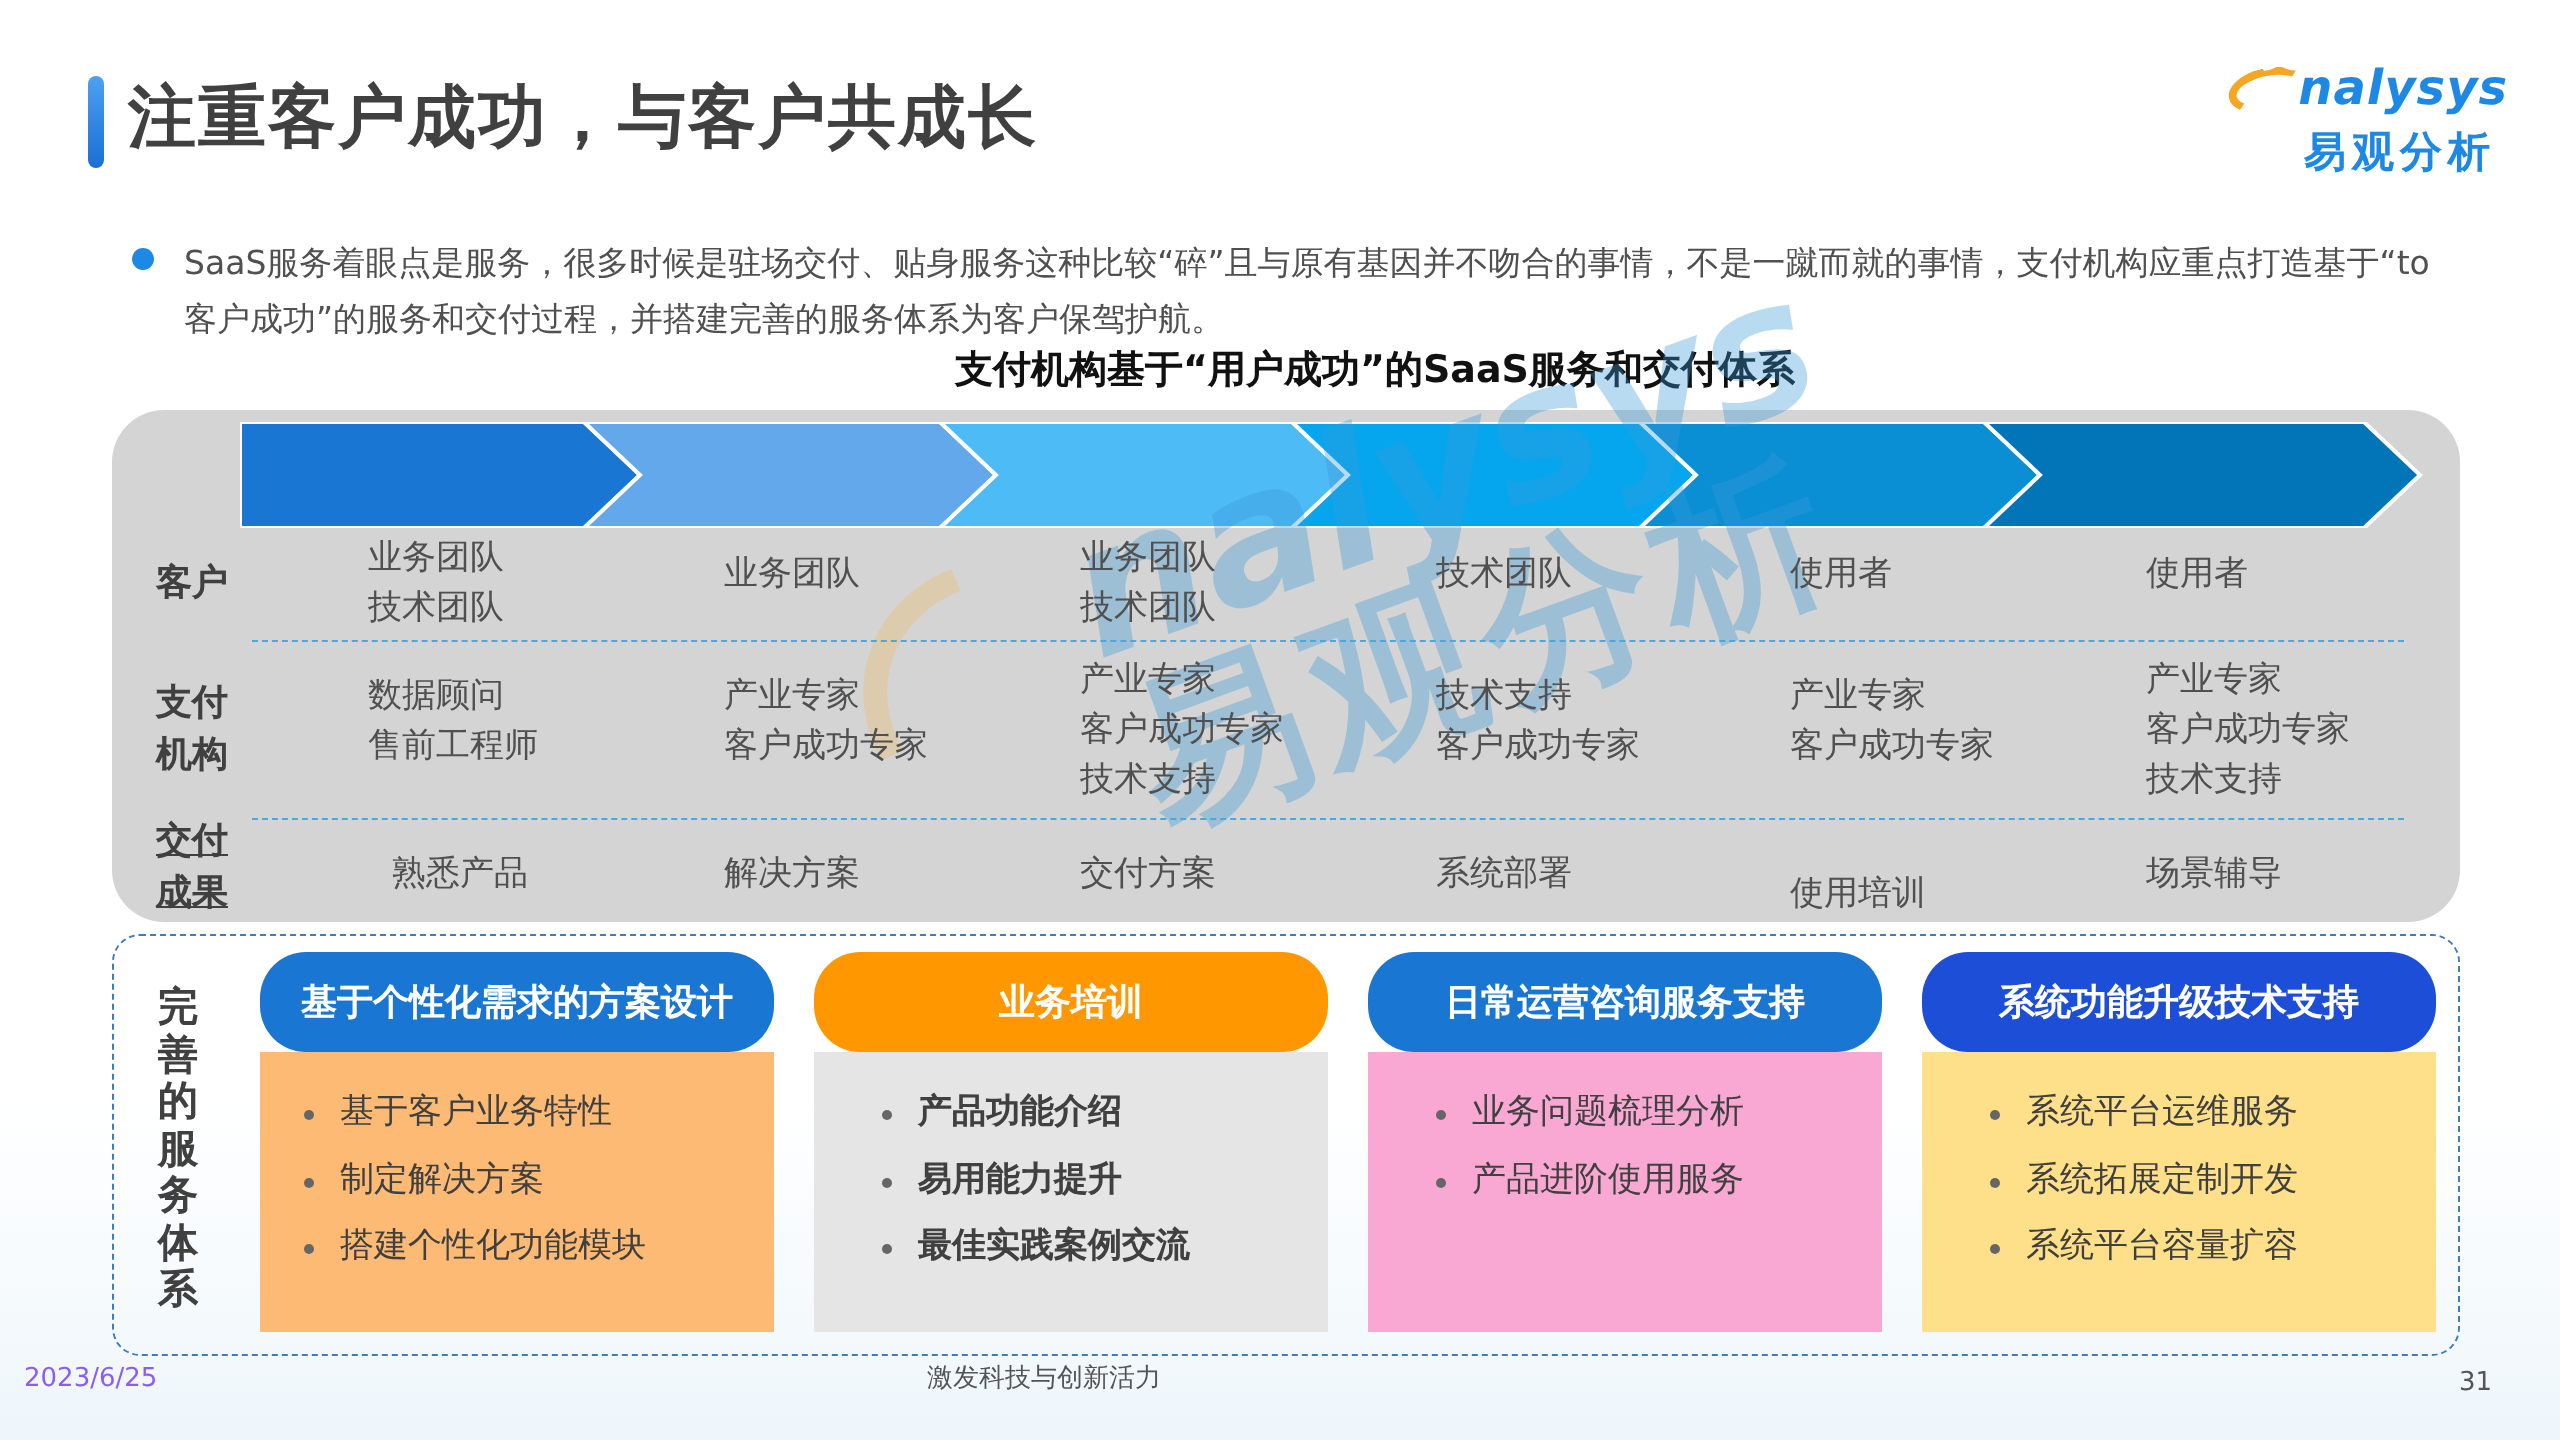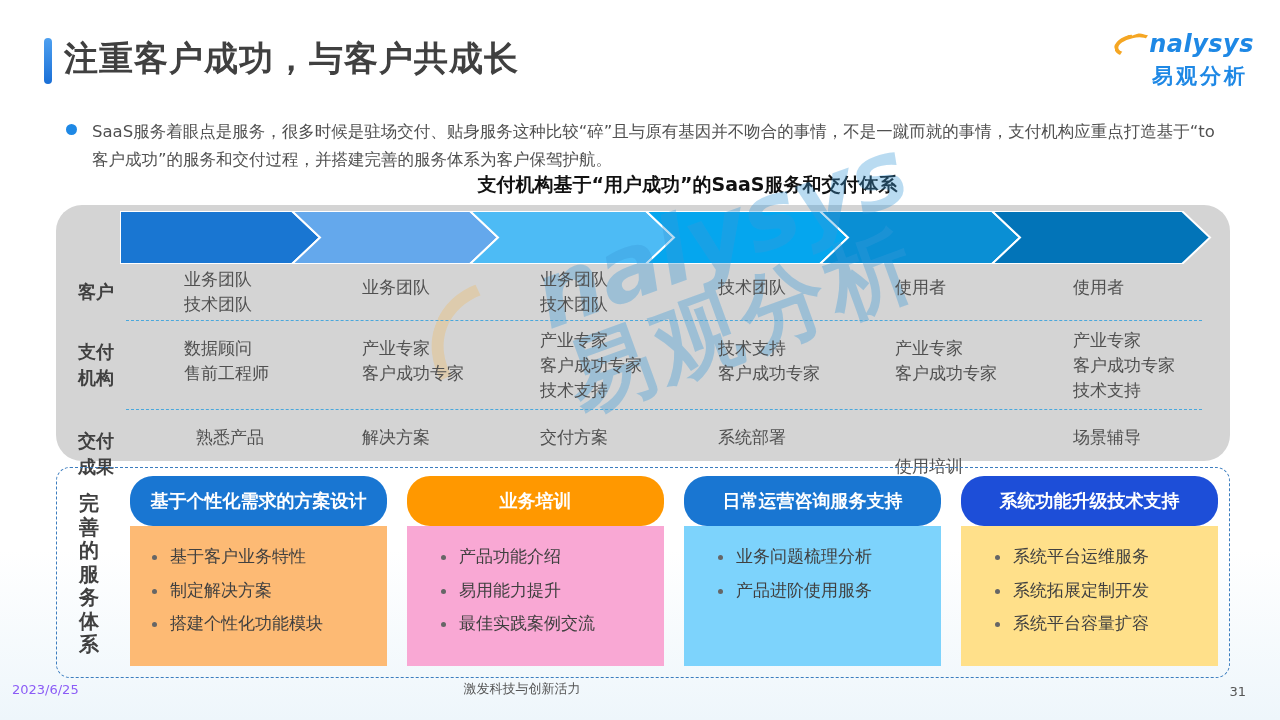--- a/index.html
+++ b/index.html
@@ -151,21 +151,21 @@
   <div class="wm-swoosh"></div>
   <div class="wm-en">nalysys</div>
   <div class="wm-cn">易观分析</div>
 </div>
 
 <div class="row-label" style="top:279px;">客户</div>
 <div class="row-label" style="top:339px;">
   <div>支付</div>
   <div>机构</div>
 </div>
-<div class="row-label" style="top:428px;">
+<div class="row-label" style="top:408px;text-decoration:underline;">
   <div>交付</div>
   <div>成果</div>
 </div>
 
 <div class="cell" style="left:184px; top:267px;">
   <div>业务团队</div>
   <div>技术团队</div>
 </div>
 <div class="cell" style="left:362px; top:275px;">
   <div>业务团队</div>
@@ -212,21 +212,21 @@
   <div>客户成功专家</div>
   <div>技术支持</div>
 </div>
 
 <div class="dash-line" style="top:409px;"></div>
 
 <div class="cell" style="left:196px; top:425px;">熟悉产品</div>
 <div class="cell" style="left:362px; top:425px;">解决方案</div>
 <div class="cell" style="left:540px; top:425px;">交付方案</div>
 <div class="cell" style="left:718px; top:425px;">系统部署</div>
-<div class="cell" style="left:895px; top:435px;margin-top:19px;">使用培训</div>
+<div class="cell" style="left:895px; top:435px;">使用培训</div>
 <div class="cell" style="left:1073px; top:425px;">场景辅导</div>
 
 <div class="service-frame"></div>
 <div class="service-label">
   <div>完</div>
   <div>善</div>
   <div>的</div>
   <div>服</div>
   <div>务</div>
   <div>体</div>
@@ -237,30 +237,30 @@
   <div class="card-head" style="background:#1976D2;">基于个性化需求的方案设计</div>
   <div class="card-body" style="background:#fdba74;padding-left:18px;">
     <div class="card-item">基于客户业务特性</div>
     <div class="card-item">制定解决方案</div>
     <div class="card-item">搭建个性化功能模块</div>
   </div>
 </div>
 
 <div class="card" style="left:407px;">
   <div class="card-head" style="background:#FF9800;">业务培训</div>
-  <div class="card-body" style="background:#f9a8d4;">
+  <div class="card-body" style="background:#e5e5e5;font-weight:bold;">
     <div class="card-item">产品功能介绍</div>
     <div class="card-item">易用能力提升</div>
     <div class="card-item">最佳实践案例交流</div>
   </div>
 </div>
 
 <div class="card" style="left:684px;">
   <div class="card-head" style="background:#1976D2;">日常运营咨询服务支持</div>
-  <div class="card-body" style="background:#7dd3fc;">
+  <div class="card-body" style="background:#f9a8d4;">
     <div class="card-item">业务问题梳理分析</div>
     <div class="card-item">产品进阶使用服务</div>
   </div>
 </div>
 
 <div class="card" style="left:961px;">
   <div class="card-head" style="background:#1d4ed8;">系统功能升级技术支持</div>
   <div class="card-body" style="background:#FFE08A;">
     <div class="card-item">系统平台运维服务</div>
     <div class="card-item">系统拓展定制开发</div>

